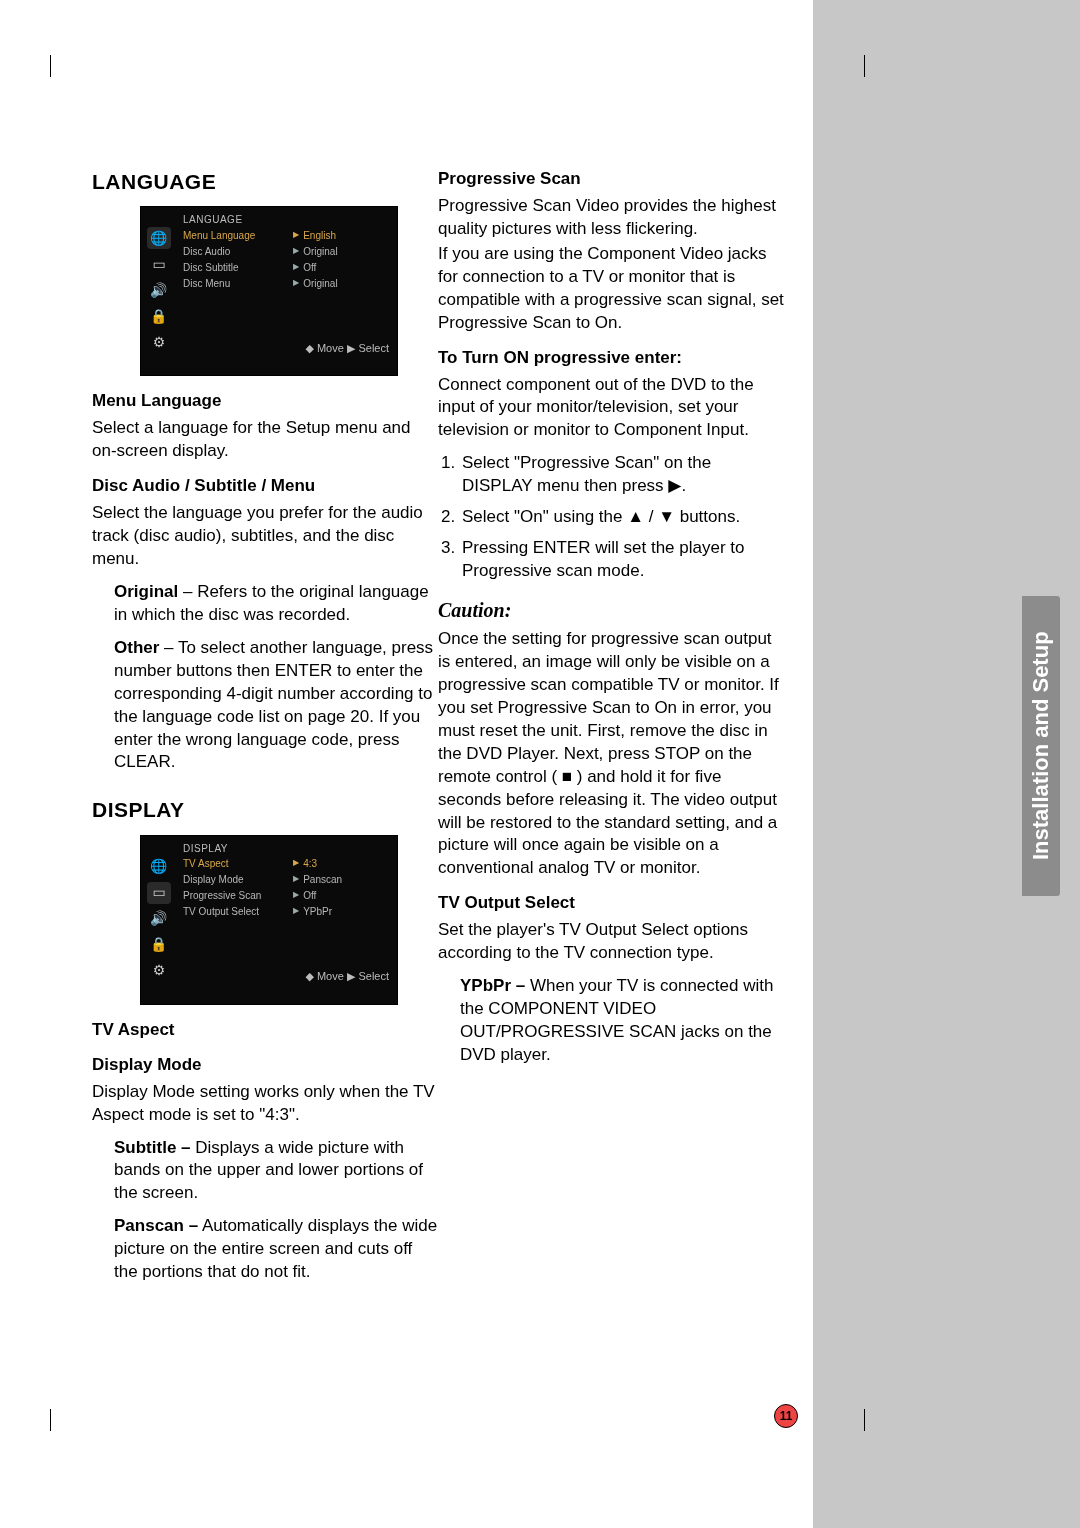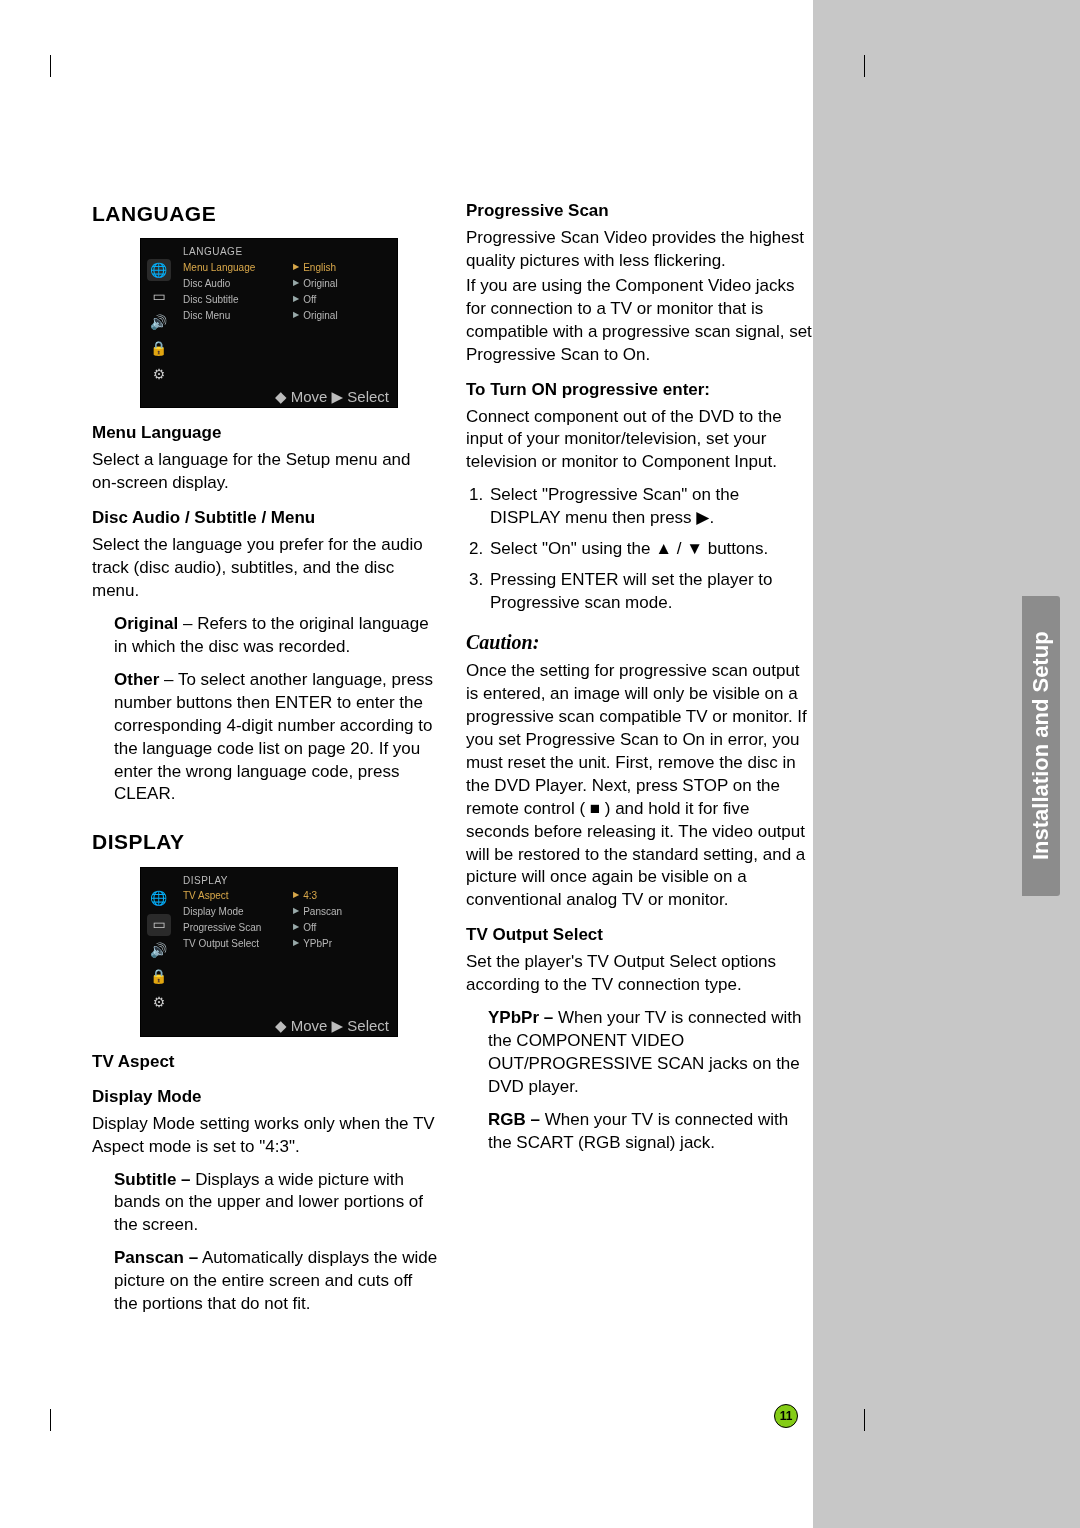--- a/index.html
+++ b/index.html
@@ -25,22 +25,20 @@
   .crop-tr-v { right:-52px; top: 0; width: 1px; height: 22px; }
   .crop-bl-v { left: 0; bottom: 0; width: 1px; height: 22px; }
   .crop-br-v { right:-52px; bottom: 0; width: 1px; height: 22px; }
 
   .content {
     position: absolute;
     left: 42px;
     top: 113px;
     width: 720px;
     display: flex;
-    gap: 28px;
-    margin-top: 32px;
   }
   .col { width: 346px; }
 
   h2 {
     font-size: 21px;
     font-weight: bold;
     letter-spacing: 0.5px;
     margin-bottom: 10px;
   }
   .subhead { font-weight: bold; margin-top: 12px; margin-bottom: 4px; }
@@ -101,22 +99,22 @@
     height: 16px;
   }
   .osd-row .label { width: 110px; color: #b7b7b7; }
   .osd-row .val { color: #b7b7b7; }
   .osd-row .arrow { color: #9aa; margin-right: 4px; font-size: 8px; }
   .osd-row.hl .label,
   .osd-row.hl .val { color: #d9a84a; }
   .osd-row.hl .arrow { color: #d9a84a; }
   .osd-footer {
     position: absolute;
-    right: 8px; bottom: 0;
-    font-size: 15px;
+    right: 8px; bottom: 20px;
+    font-size: 11px;
     color: #bcbcbc;
   }
 
   
   .side-tab {
     position: absolute;
     right: 0; top: 0;
     width: 267px;
     height: 1528px;
     background: #c7c7c7;
@@ -140,21 +138,21 @@
   .page-num {
     position: absolute;
     right: 15px;
     top: 1349px;
     width: 24px; height: 24px;
     border: 1.5px solid #000;
     border-radius: 50%;
     display:flex; align-items:center; justify-content:center;
     font-size: 12px;
     font-weight: bold;
-    background: #84cc16;
+    background: #ef4444;
   }
 </style>
 </head>
 <body>
 
 <div class="side-tab">
   <div class="side-tab-label">Installation and Setup</div>
 </div>
 
 <div class="page-wrap">
@@ -268,17 +266,16 @@
         <li>Select "On" using the ▲ / ▼ buttons.</li>
         <li>Pressing ENTER will set the player to Progressive scan mode.</li>
       </ol>
 
       <div class="caution-h">Caution:</div>
       <p>Once the setting for progressive scan output is entered, an image will only be visible on a progressive scan compatible TV or monitor. If you set Progressive Scan to On in error, you must reset the unit. First, remove the disc in the DVD Player. Next, press STOP on the remote control ( ■ ) and hold it for five seconds before releasing it. The video output will be restored to the standard setting, and a picture will once again be visible on a conventional analog TV or monitor.</p>
 
       <div class="subhead">TV Output Select</div>
       <p>Set the player's TV Output Select options according to the TV connection type.</p>
       <p class="indent"><span class="bold">YPbPr –</span><span> When your TV is connected with the COMPONENT VIDEO OUT/PROGRESSIVE SCAN jacks on the DVD player.</span></p>
-      <p class="indent"><span class="bold">RGB –</span><span> When your TV is connected with the SCART (RGB signal) jack.</span></p>
     </div>
 
   </div>
 </div>
 
 </body></html>

